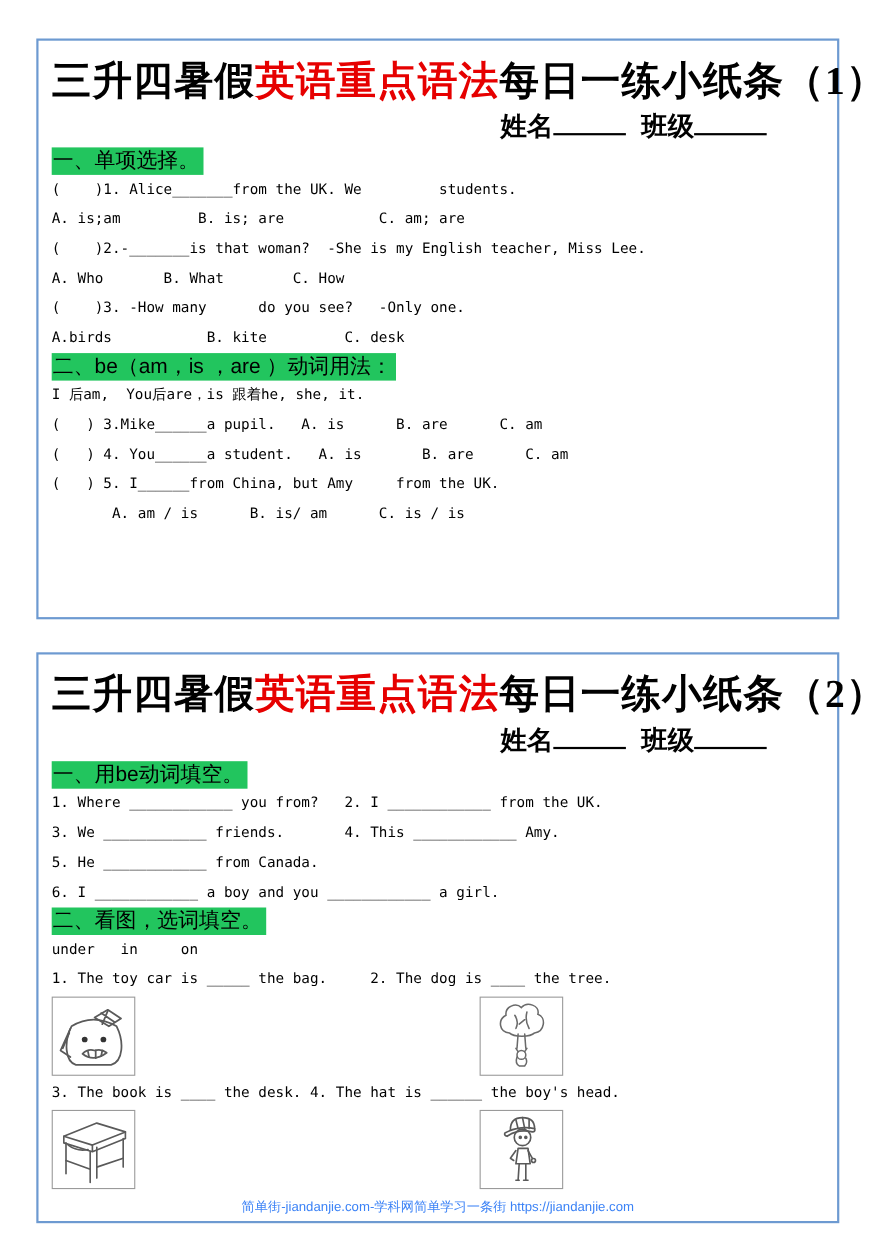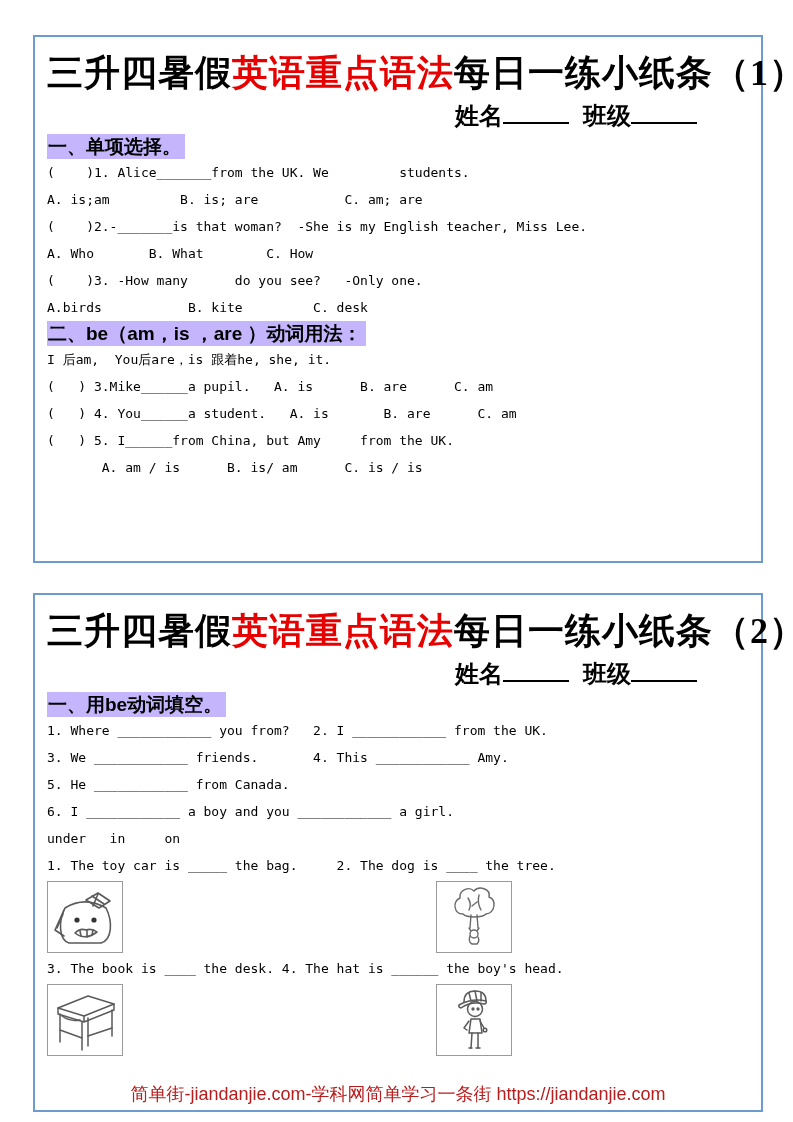--- a/index.html
+++ b/index.html
@@ -49,23 +49,23 @@
     display:inline-block;
     width:66px;
     border-bottom:2px solid #000;
     height:24px;
     margin-right:14px;
   }
   .u-blank.last { margin-right:0; }
 
   .sec-header {
     display:inline-block;
-    background:#c4b5fd;
+    background:#22c55e;
     font-family:"Liberation Sans", "DejaVu Sans", sans-serif;
-    font-weight:bold;
+    font-weight:normal;
     font-size:19px;
     line-height:25px;
     padding:0 4px 0 1px;
     color:#000;
     white-space:nowrap;
   }
   .qline {
     font-family:"DejaVu Sans Mono", monospace;
     font-size:13px;
     line-height:27px;
@@ -80,22 +80,22 @@
     display:flex; align-items:center; justify-content:center;
     flex:0 0 auto;
   }
   .img-box.second { margin-left:313px; }
   .watermark {
     position:absolute;
     left:0; bottom:4px;
     width:100%;
     text-align:center;
     font-family:"Liberation Sans", "DejaVu Sans", sans-serif;
-    font-size:18px;
-    color:#b91c1c;
+    font-size:12px;
+    color:#3b82f6;
     white-space:nowrap;
   }
   svg { display:block; }
 </style>
 </head>
 <body>
 
 <div class="page">
 
   <div class="card card1">
@@ -123,20 +123,21 @@
     <div class="card-title"><span>三升四暑假</span><span class="red">英语重点语法</span><span>每日一练小纸条（2）</span></div>
 
     <div class="name-line"><span>姓名</span><span class="u-blank"></span><span>班级</span><span class="u-blank last"></span></div>
 
     <div class="sec-header">一、用be动词填空。</div>
     <div class="qline">1. Where ____________ you from?   2. I ____________ from the UK.</div>
     <div class="qline">3. We ____________ friends.       4. This ____________ Amy.</div>
     <div class="qline">5. He ____________ from Canada.</div>
     <div class="qline">6. I ____________ a boy and you ____________ a girl.</div>
 
+    <div class="sec-header">二、看图，选词填空。</div>
     <div class="qline">under   in     on</div>
     <div class="qline">1. The toy car is _____ the bag.     2. The dog is ____ the tree.</div>
 
     <div class="img-row">
       <div class="img-box">
         <svg width="70" height="66" viewBox="0 0 70 66">
           <g fill="none" stroke="#5a5a5a" stroke-width="1.6" stroke-linecap="round" stroke-linejoin="round">
             <path d="M15,24 C8,38 9,56 19,59 L51,59 C62,56 63,38 56,24 C42,16 28,16 15,24 Z"></path>
             <path d="M14,26 L5,46 L14,52"></path>
             <path d="M7,44 L13,30"></path>

